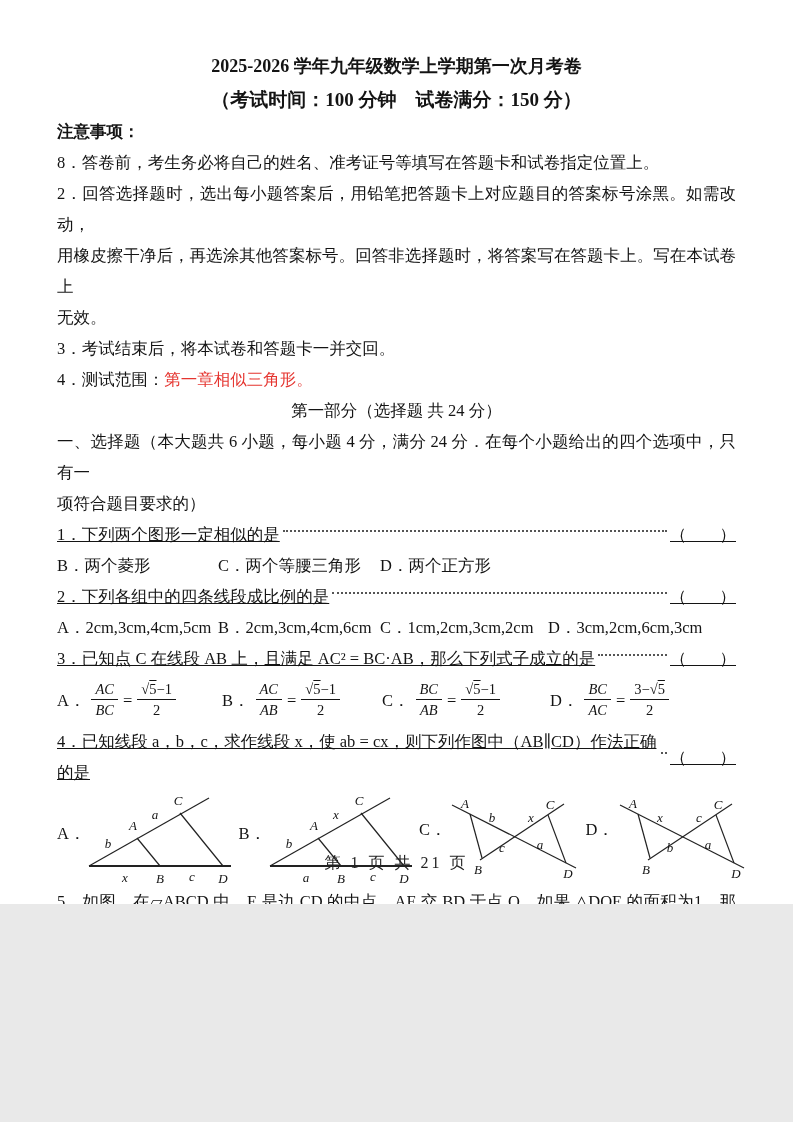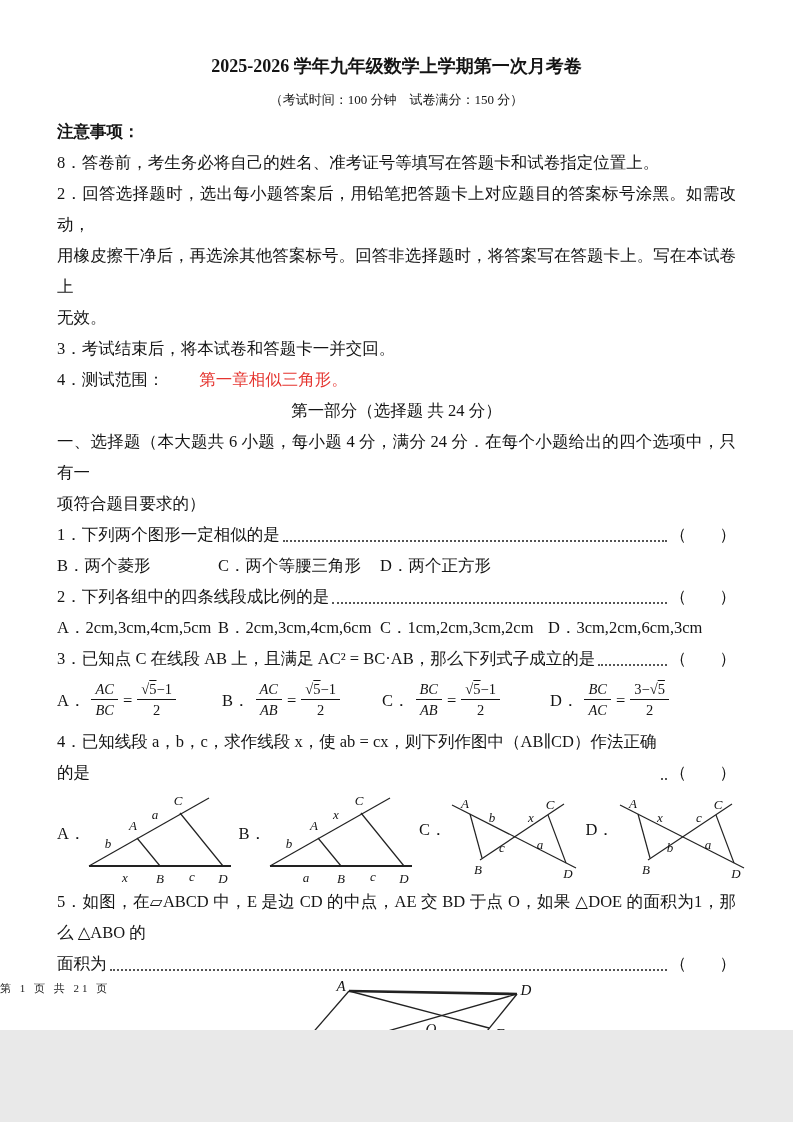--- a/index.html
+++ b/index.html
@@ -1,53 +1,53 @@
 <!DOCTYPE html>
 <html><head>
 <meta charset="utf-8">
 <style>
   html,body{margin:0;padding:0;background:#e9e9e9;}
   .page{
     position:relative;
-    width:793px;height:1030px;
+    width:793px;height:904px;
     margin:0 auto;
     background:#ffffff;
     box-sizing:border-box;
     padding:50px 57px 0 57px;
     font-family:"Liberation Serif","DejaVu Serif",serif;
     font-size:16.5px;color:#141414;line-height:31px;
     overflow:hidden;
   }
   .center{text-align:center;}
   .title{font-size:18px;font-weight:bold;line-height:33px;}
-  .subtitle{font-size:13px;font-weight:normal;line-height:33px;}
+  .subtitle{font-size:19px;font-weight:bold;line-height:33px;}
   .notice-head{font-family:"Liberation Sans","DejaVu Sans",sans-serif;font-weight:bold;font-size:16.5px;}
   .para{text-align:justify;}
-  .red{color:#e53530;margin-left:35px;}
-  .qline{display:flex;align-items:flex-end;}
+  .red{color:#e53530;}
+  .qline{display:flex;align-items:center;text-decoration:underline;}
   .qline .leader{flex:1;border-bottom:2px dotted #555;margin:0 3px 8px 3px;min-width:6px;}
   .opts{display:grid;grid-template-columns:161px 162px 168px auto;}
   .fracline{display:grid;grid-template-columns:165px 160px 168px auto;align-items:center;height:52px;}
   .fo{display:flex;align-items:center;}
   .fo .olabel{margin-right:6px;}
   .frac{display:inline-flex;flex-direction:column;align-items:center;font-size:14.5px;line-height:1.3;justify-content:space-between;}
   .frac .num{border-bottom:1.3px solid #141414;padding:0 4px 0 4px;white-space:nowrap;}
   .frac .den{padding-top:1px;}
   .frac.lhs{font-style:italic;}
   .eq{margin:0 5px;}
   .rad{text-decoration:overline;}
   .figrow{display:flex;align-items:flex-start;gap:5px;margin-top:2px;height:96px;}
   .figunit{display:flex;align-items:flex-start;}
   .figunit .flabel{margin-top:28px;margin-right:2px;}
   .figunit.bow .flabel{margin-top:24px;}
   .figunit.bow svg{margin-top:6px;}
   svg text{font-family:"Liberation Serif","DejaVu Serif",serif;font-style:italic;font-size:13px;fill:#141414;}
   .pfig{text-align:center;margin:2px 0 0 20px;height:94px;}
   .pfig svg text{font-size:15px;}
-  .footer{position:absolute;left:0;right:0;bottom:26px;font-size:11px;letter-spacing:3px;color:#222;}
+  .footer{position:absolute;left:0;right:0;bottom:26px;text-align:center;font-size:16px;letter-spacing:3px;color:#222;}
 </style>
 </head>
 <body>
 
 <div class="page">
 
   <div class="center title">2025-2026 学年九年级数学上学期第一次月考卷</div>
   <div class="center subtitle">（考试时间：100 分钟　试卷满分：150 分）</div>
 
   <div class="notice-head">注意事项：</div>

